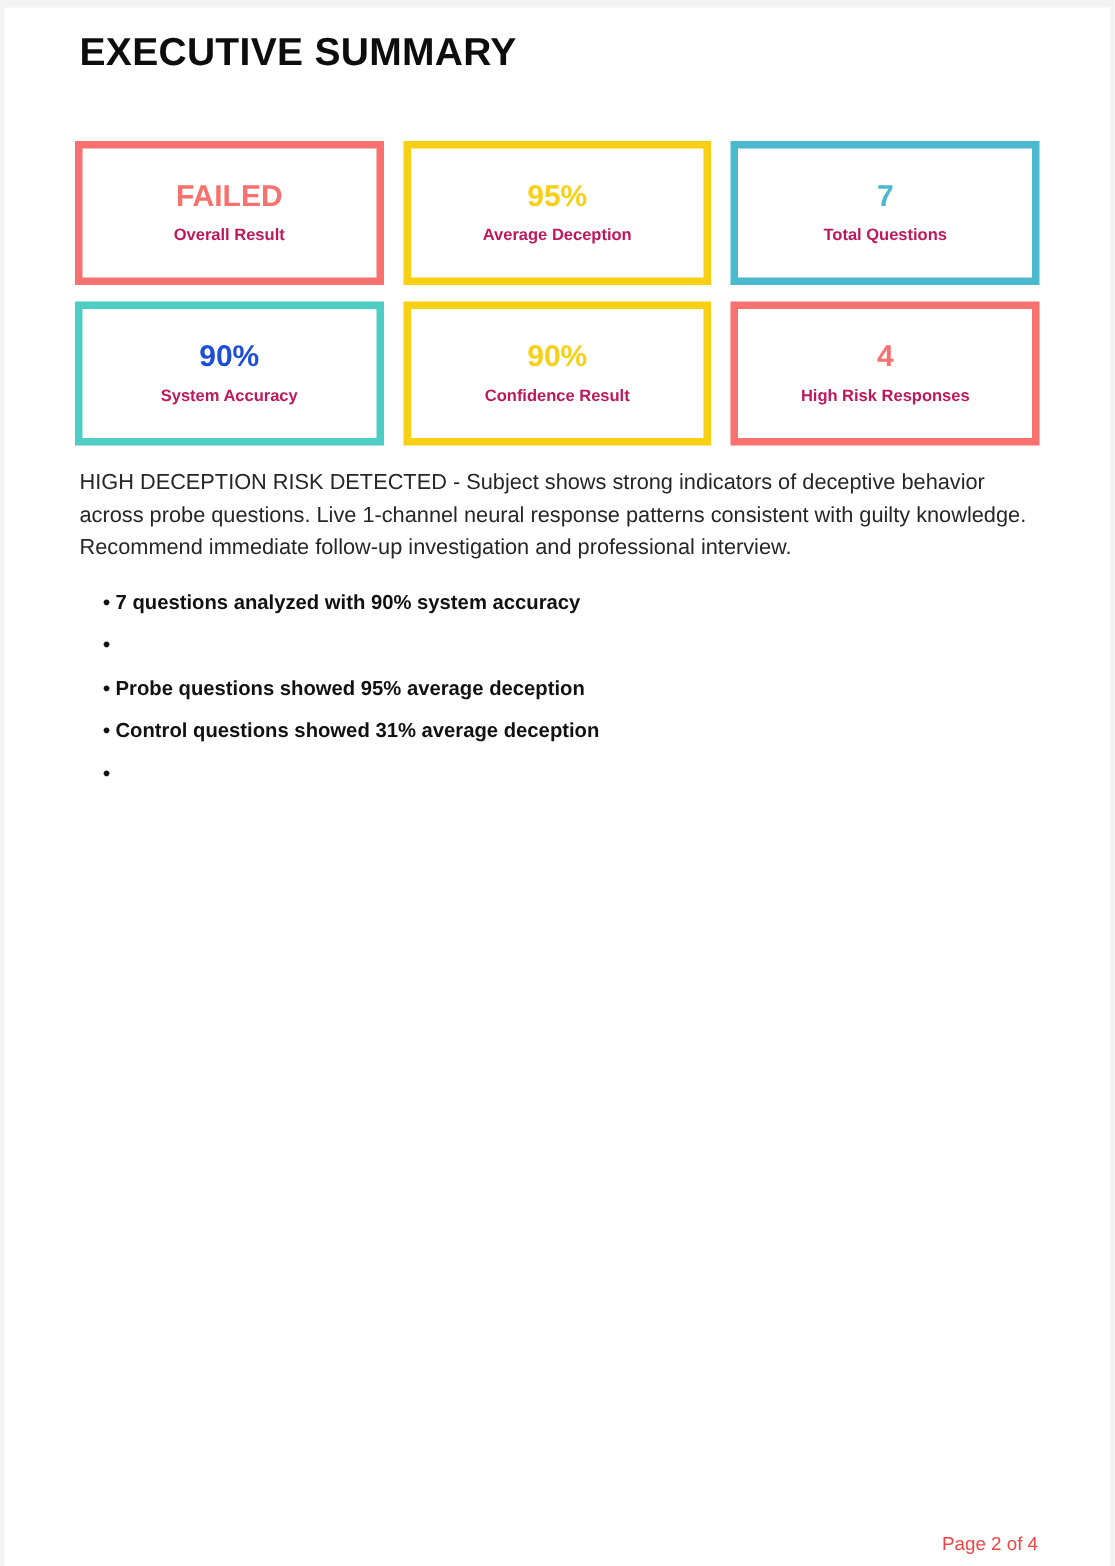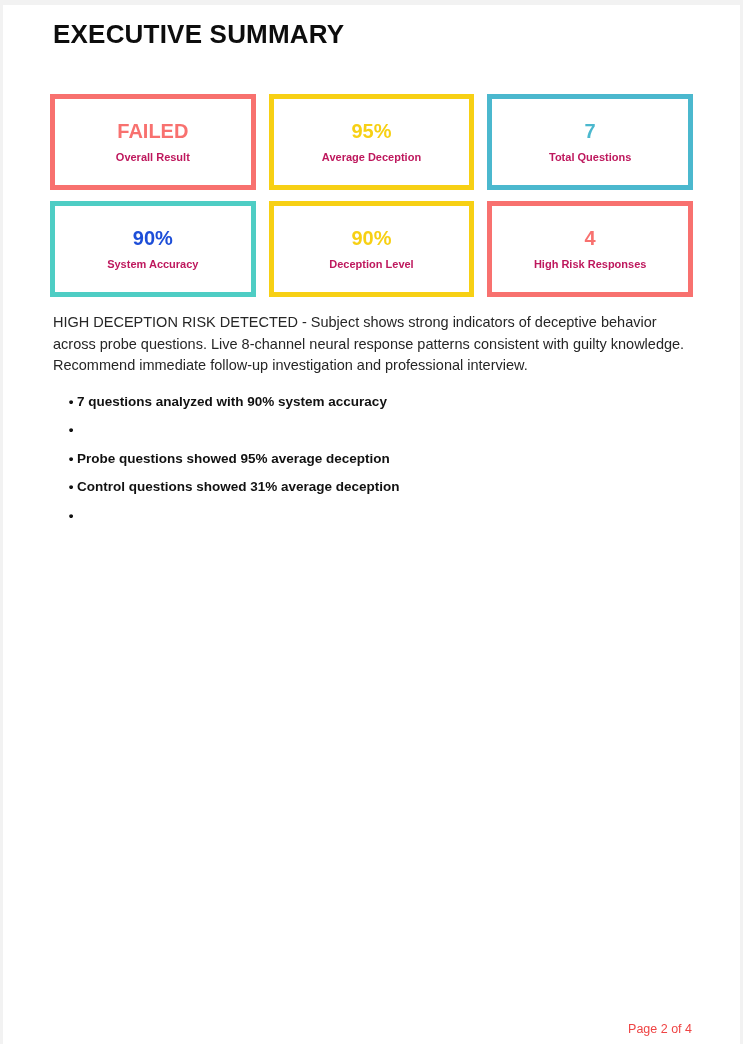--- a/index.html
+++ b/index.html
@@ -125,29 +125,29 @@
     <div class="stat-box c-tealblue">
       <div class="stat-value">7</div>
       <div class="stat-label">Total Questions</div>
     </div>
     <div class="stat-box c-tealgreen">
       <div class="stat-value">90%</div>
       <div class="stat-label">System Accuracy</div>
     </div>
     <div class="stat-box c-yellow">
       <div class="stat-value">90%</div>
-      <div class="stat-label">Deception Level</div>
+      <div class="stat-label">Confidence Result</div>
     </div>
     <div class="stat-box c-coral">
       <div class="stat-value">4</div>
       <div class="stat-label">High Risk Responses</div>
     </div>
   </div>
 
-  <p class="assessment-body">HIGH DECEPTION RISK DETECTED - Subject shows strong indicators of deceptive behavior across probe questions. Live 8-channel neural response patterns consistent with guilty knowledge. Recommend immediate follow-up investigation and professional interview.</p>
+  <p class="assessment-body">HIGH DECEPTION RISK DETECTED - Subject shows strong indicators of deceptive behavior across probe questions. Live 1-channel neural response patterns consistent with guilty knowledge. Recommend immediate follow-up investigation and professional interview.</p>
 
   <ul class="findings-list">
     <li class="finding-item">
       <span class="bullet-dot">•</span>
       <span class="finding-text">7 questions analyzed with 90% system accuracy</span>
     </li>
     <li class="finding-item">
       <span class="bullet-dot">•</span>
     </li>
     <li class="finding-item">

